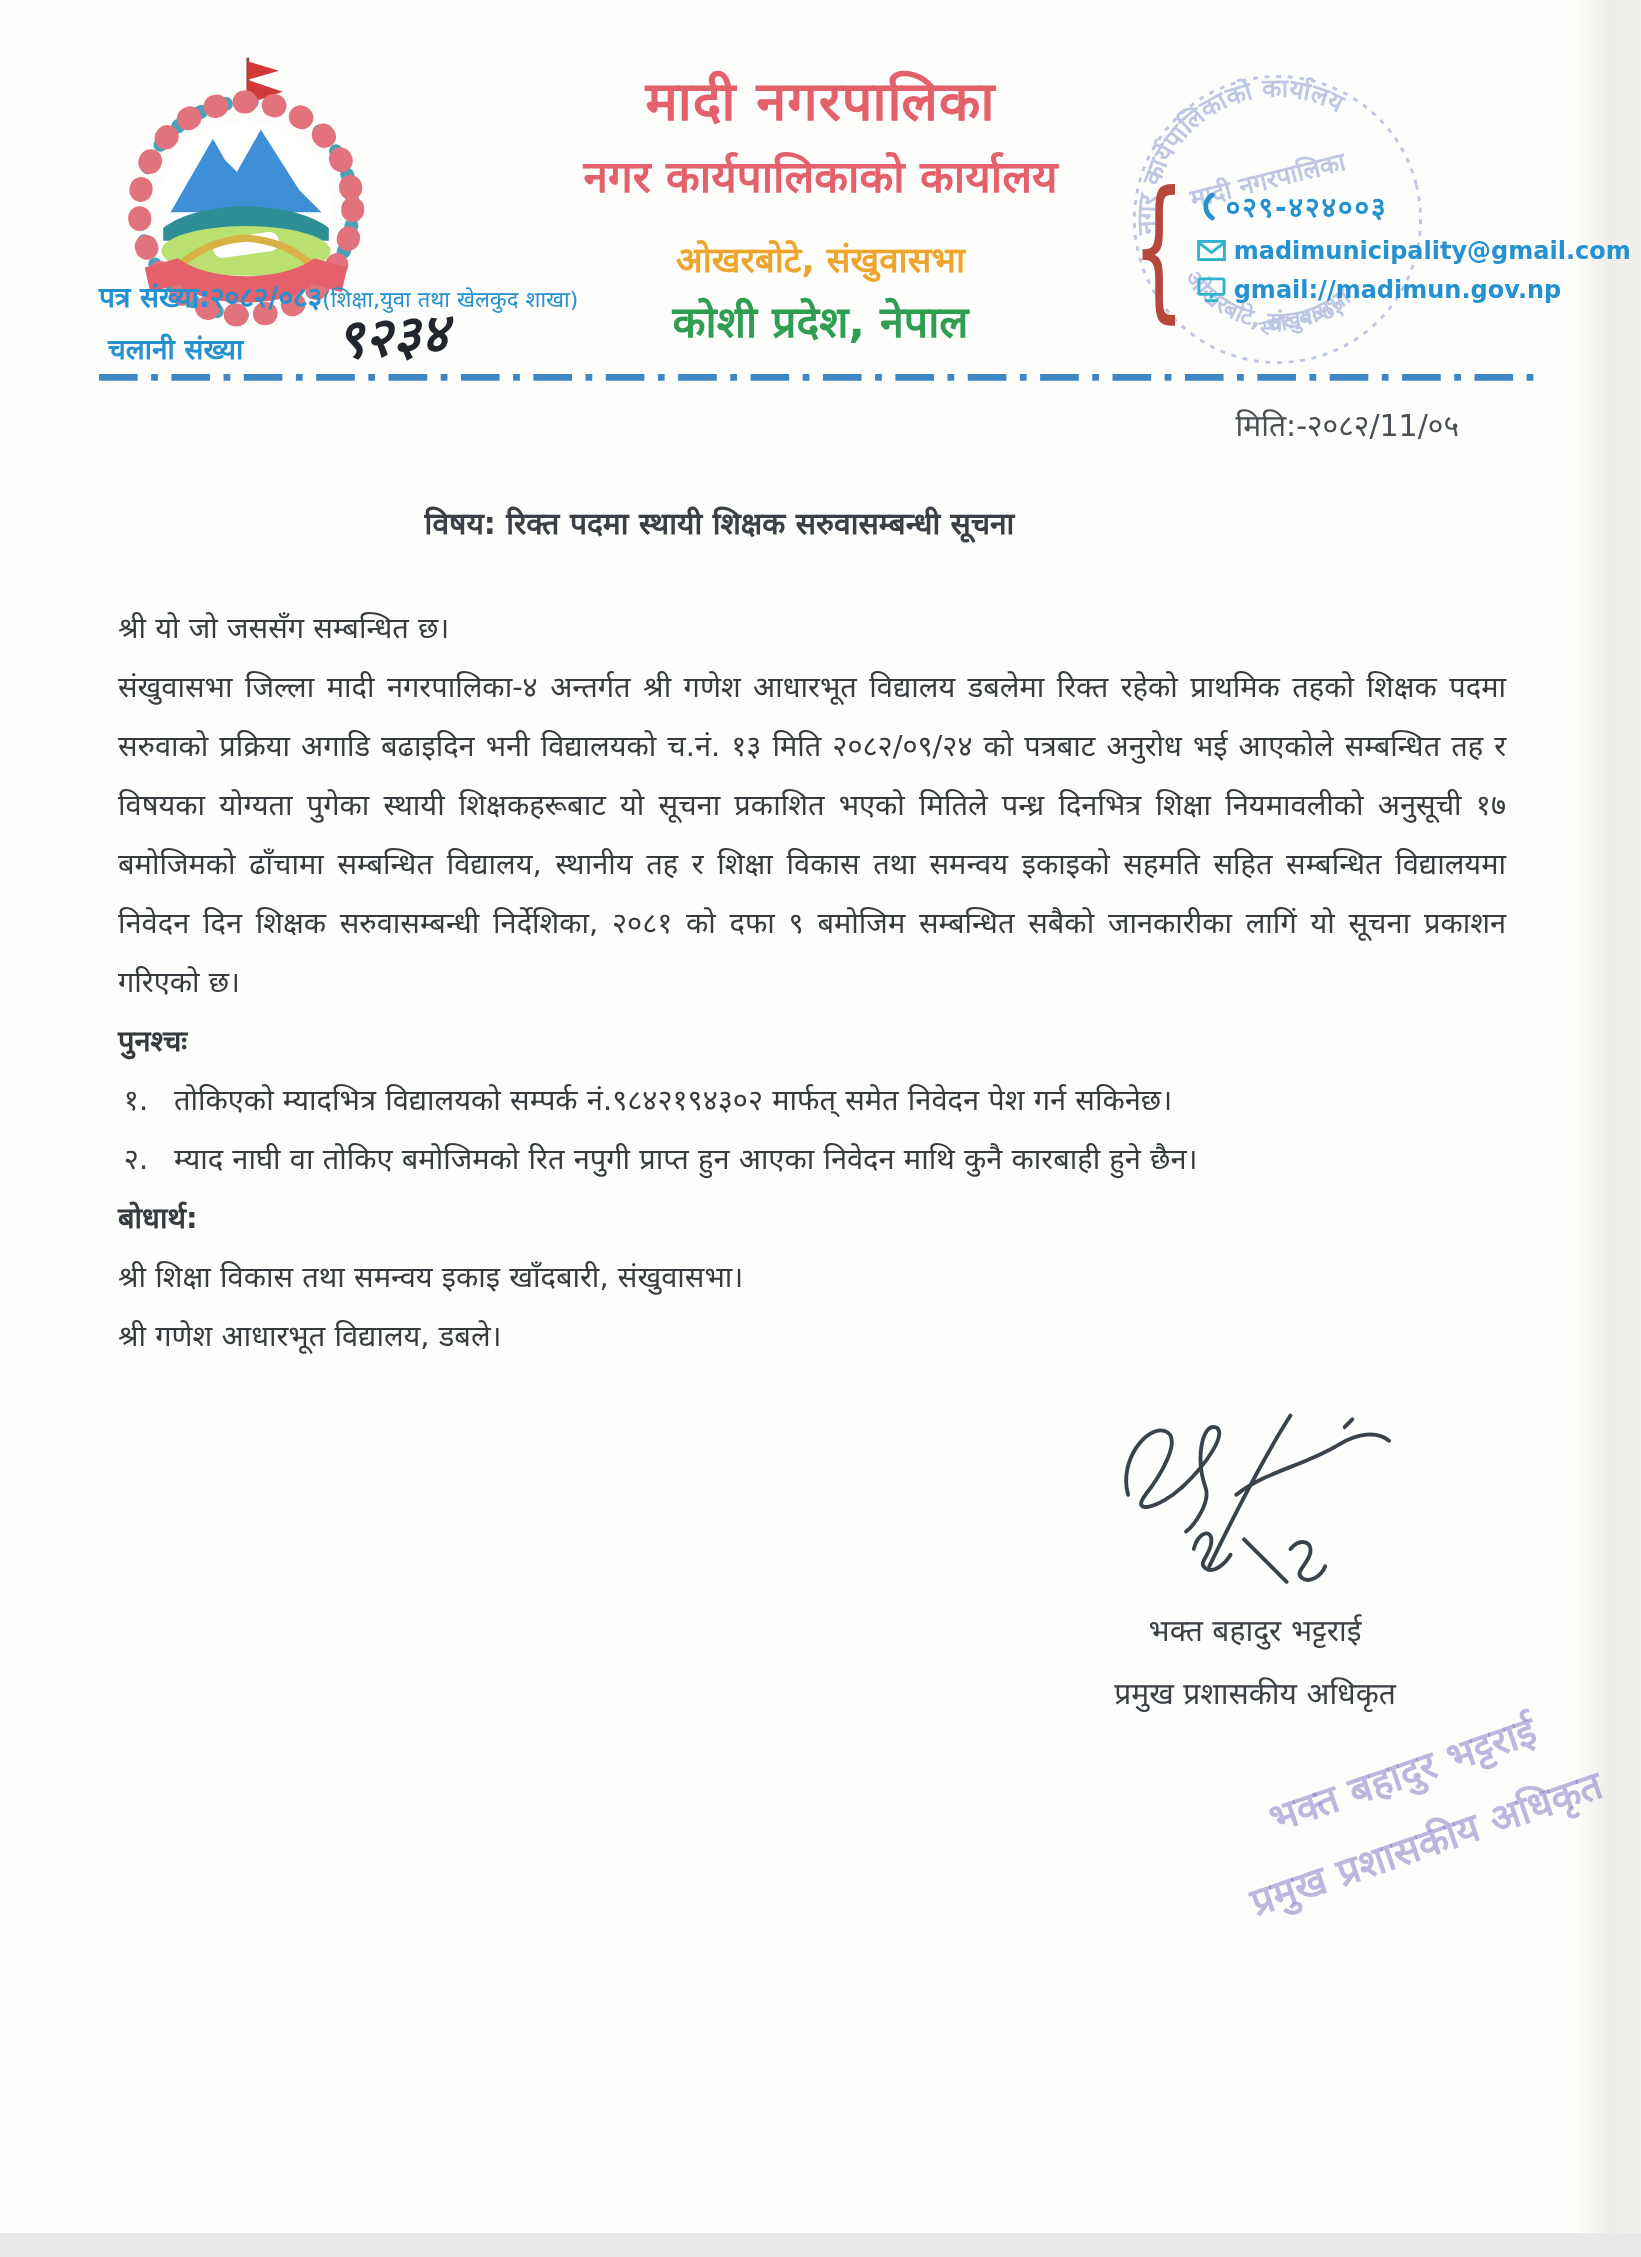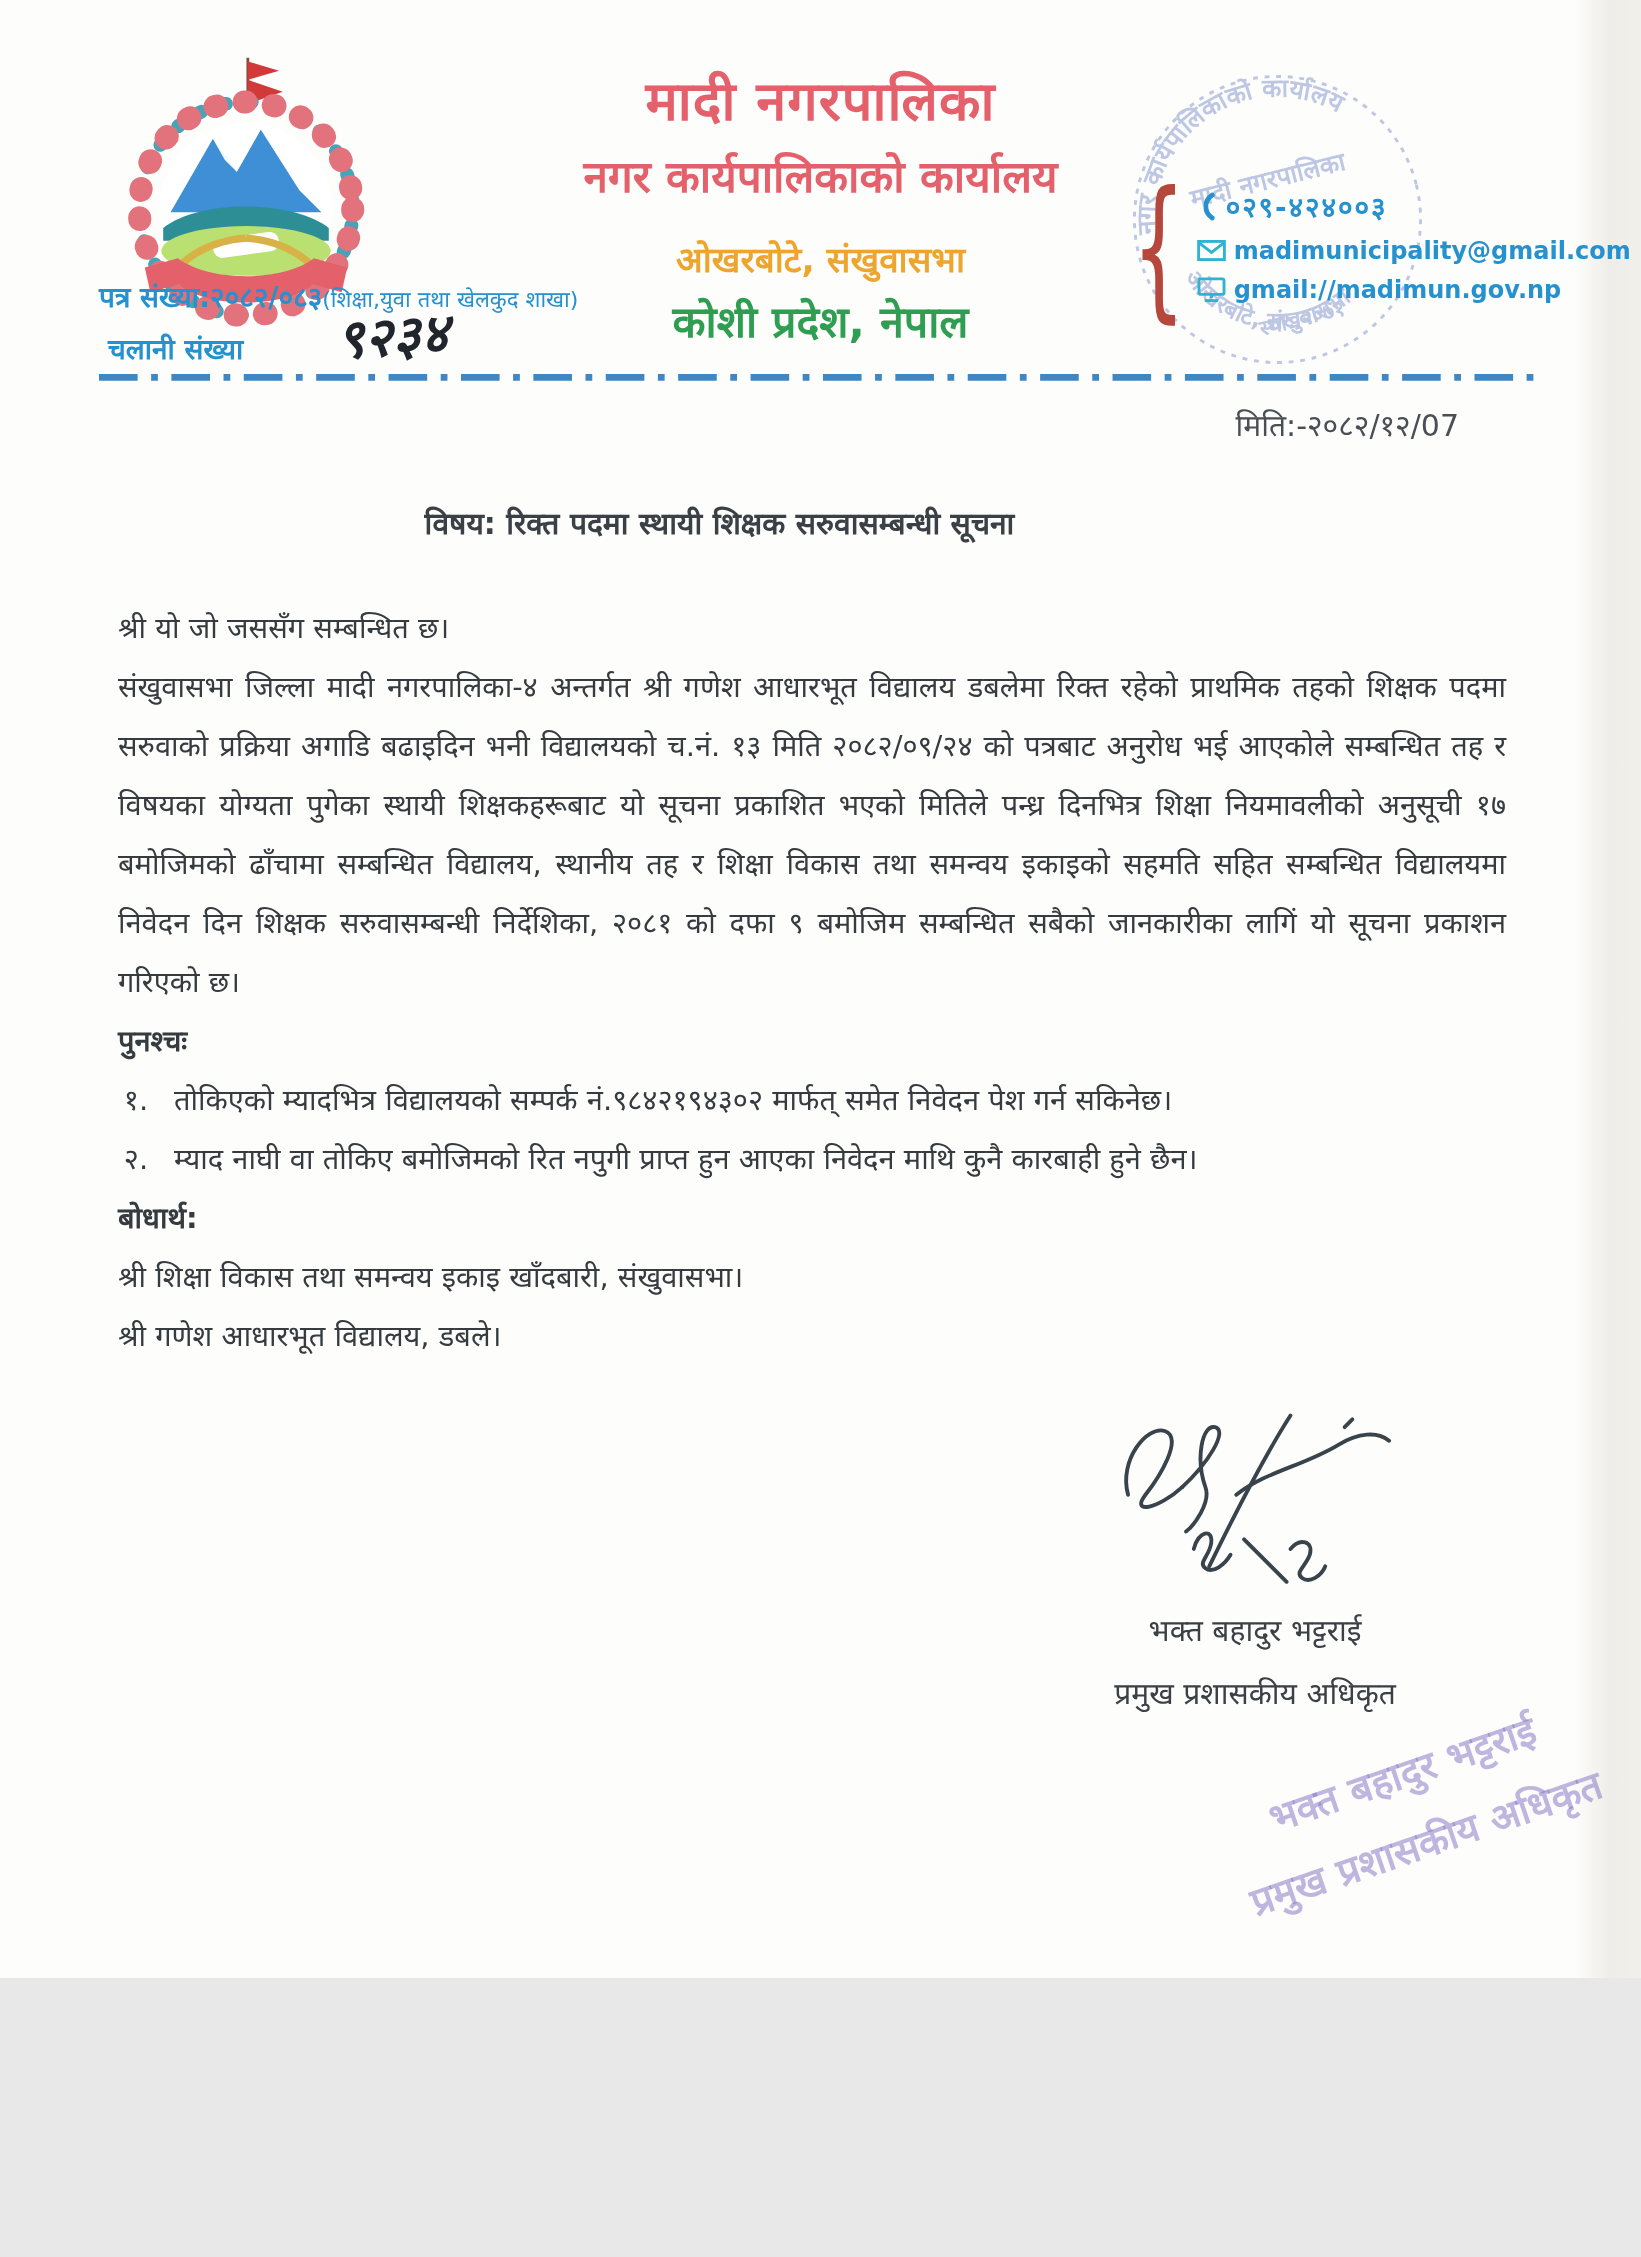--- a/index.html
+++ b/index.html
@@ -1,18 +1,18 @@
 <!DOCTYPE html>
 <html><head>
 <meta charset="utf-8">
 <style>
   html,body{margin:0;padding:0;background:#e8e8e8;}
   .page{
     position:relative;
-    width:1641px;height:1978px;
+    width:1641px;height:2233px;
     margin:0 auto;
     background:linear-gradient(to right,#fdfdfb 0px,#fdfdfb 1574px,#efede8 1610px,#f2f0eb 1641px);
     font-family:"DejaVu Sans","Liberation Sans",sans-serif;
     overflow:hidden;
   }
   .abs{position:absolute;}
 
   
   .logo{left:108px;top:50px;width:276px;height:286px;}
   .hdr-org   {left:415px;top:62px; width:811px;text-align:center;font-size:54px;font-weight:700;color:#e4606b;letter-spacing:1px;}
@@ -126,21 +126,21 @@
           <line x1="8" y1="24.5" x2="22" y2="24.5" stroke="#2fb3cf" stroke-width="3"></line>
         </svg>
       <span class="txt">gmail://madimun.gov.np</span>
     </div>
   </div>
 
   <svg class="abs sep" width="1445" height="8.7" viewBox="0 0 1497 9">
     <line x1="0" y1="4.5" x2="1497" y2="4.5" stroke="#3f86c4" stroke-width="7" stroke-dasharray="40 14 7 14"></line>
   </svg>
 
-  <div class="abs date">मिति:-२०८२/१२/07</div>
+  <div class="abs date">मिति:-२०८२/11/०५</div>
 
   <div class="abs subject">विषय: रिक्त पदमा स्थायी शिक्षक सरुवासम्बन्धी सूचना</div>
 
   <div class="abs content">
     <p class="salutation">श्री यो जो जससँग सम्बन्धित छ।</p>
     <p class="para">संखुवासभा जिल्ला मादी नगरपालिका-४ अन्तर्गत श्री गणेश आधारभूत विद्यालय डबलेमा रिक्त रहेको प्राथमिक तहको शिक्षक पदमा सरुवाको प्रक्रिया अगाडि बढाइदिन भनी विद्यालयको च.नं. १३ मिति २०८२/०९/२४ को पत्रबाट अनुरोध भई आएकोले सम्बन्धित तह र विषयका योग्यता पुगेका स्थायी शिक्षकहरूबाट यो सूचना प्रकाशित भएको मितिले पन्ध्र दिनभित्र शिक्षा नियमावलीको अनुसूची १७ बमोजिमको ढाँचामा सम्बन्धित विद्यालय, स्थानीय तह र शिक्षा विकास तथा समन्वय इकाइको सहमति सहित सम्बन्धित विद्यालयमा निवेदन दिन शिक्षक सरुवासम्बन्धी निर्देशिका, २०८१ को दफा ९ बमोजिम सम्बन्धित सबैको जानकारीका लागिं यो सूचना प्रकाशन गरिएको छ।</p>
     <p class="ps-label">पुनश्चः</p>
     <div class="point">
       <span class="num">१.</span>
       <span>तोकिएको म्यादभित्र विद्यालयको सम्पर्क नं.९८४२१९४३०२ मार्फत् समेत निवेदन पेश गर्न सकिनेछ।</span>

